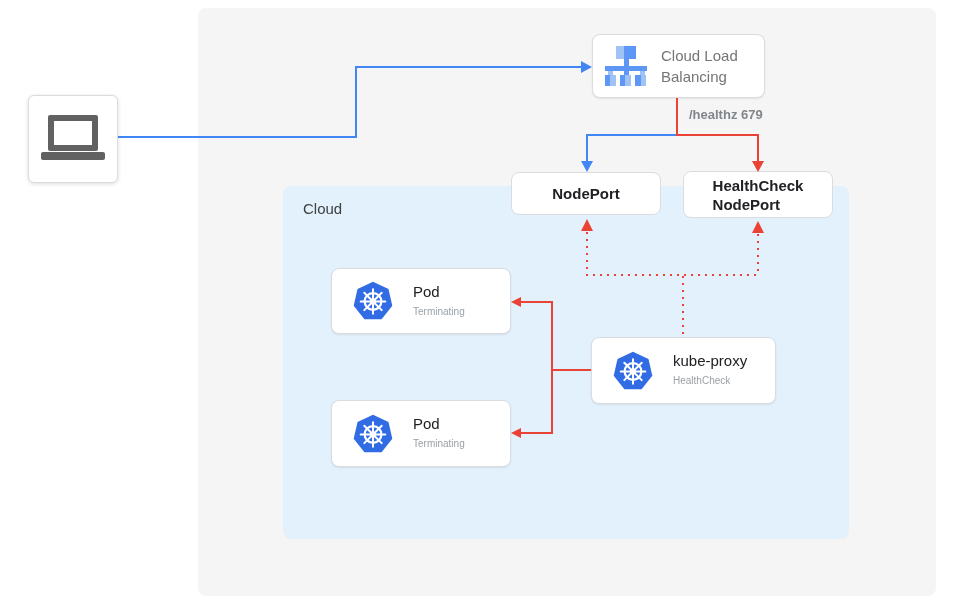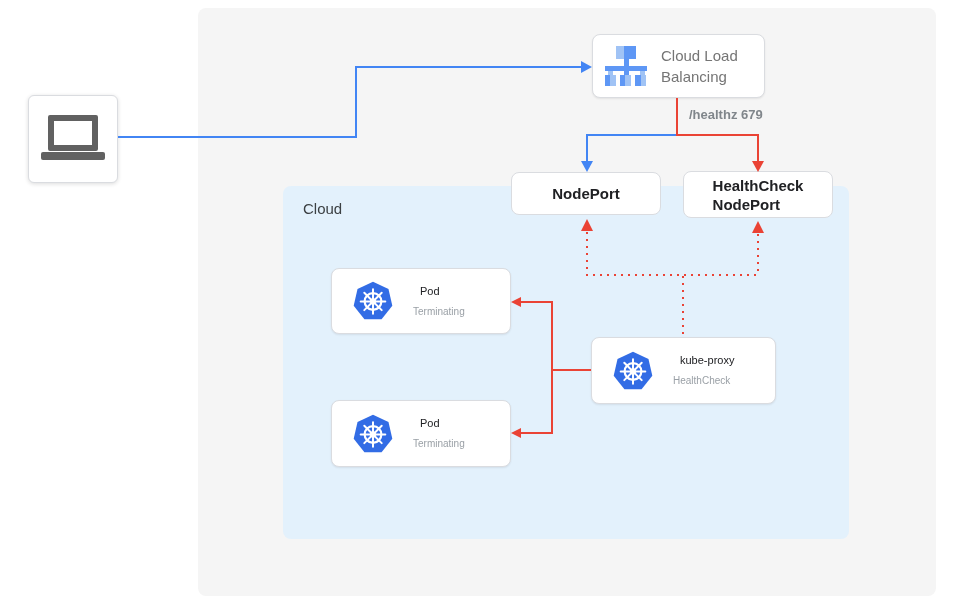--- a/index.html
+++ b/index.html
@@ -47,21 +47,21 @@
 
   .nodeport-box{left:511px;top:172px;width:150px;height:43px;justify-content:center;
                 font-weight:bold;font-size:15px;color:var(--text-dark);box-shadow:none;}
   .hc-box{left:683px;top:171px;width:150px;height:47px;justify-content:center;text-align:left;
           font-weight:bold;font-size:15px;line-height:19px;color:var(--text-dark);box-shadow:none;}
 
   .pod-box{width:180px;height:66px;padding-left:19px;gap:18px;}
   .pod1{left:331px;top:268px;} .pod2{left:331px;top:400px;height:67px;}
   .kp-box{left:591px;top:337px;width:185px;height:67px;padding-left:19px;gap:18px;}
   .k8s-icon{width:44px;height:44px;flex:0 0 auto;}
-  .node-title{font-size:11px;line-height:21px;color:var(--text-dark);margin-left:7px;}
+  .node-title{font-size:15px;line-height:21px;color:var(--text-dark);}
   .node-sub{font-size:10px;line-height:20px;color:var(--text-light);}
 
   .healthz{position:absolute;left:689px;top:107px;font-size:13px;font-weight:bold;color:#80868b;}
 
   .line{position:absolute;}
   .blue-line{background:var(--blue);}
   .red-line{background:var(--red);}
   .dot-h{background:repeating-linear-gradient(90deg,var(--red) 0 2px,transparent 2px 7px);}
   .dot-v{background:repeating-linear-gradient(180deg,var(--red) 0 2px,transparent 2px 7px);}
   .arrow{position:absolute;width:0;height:0;}

